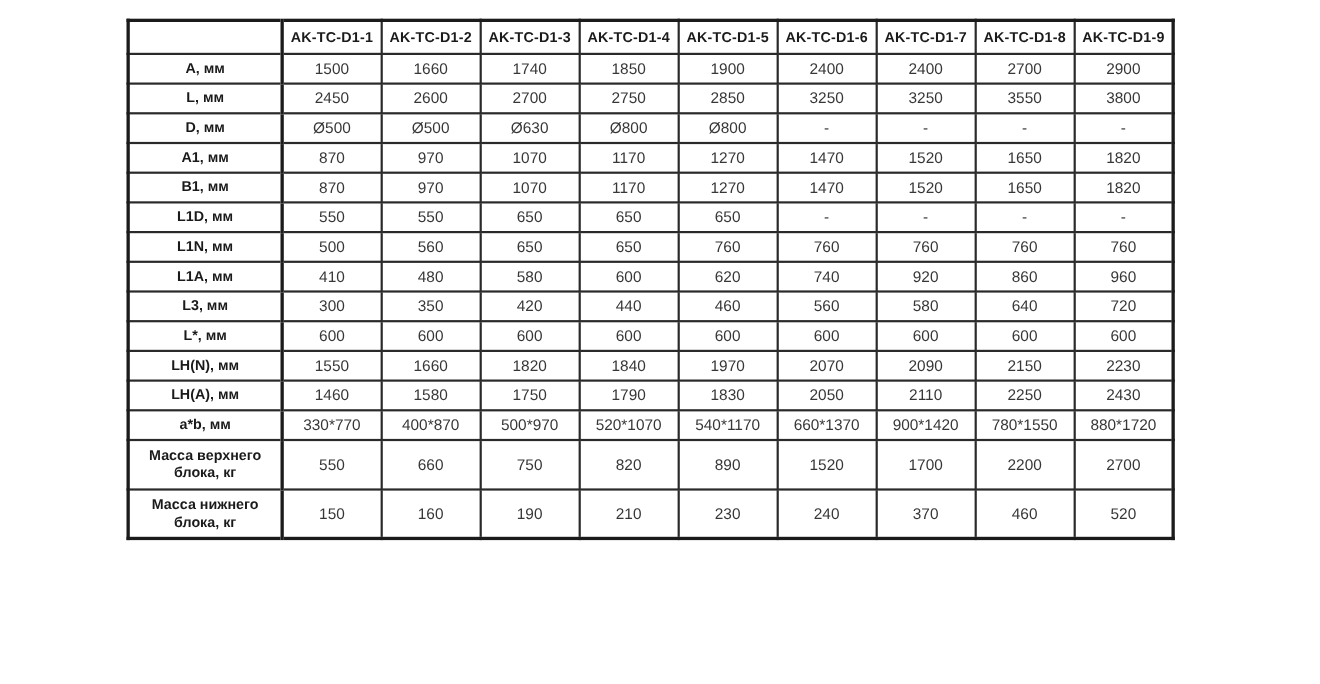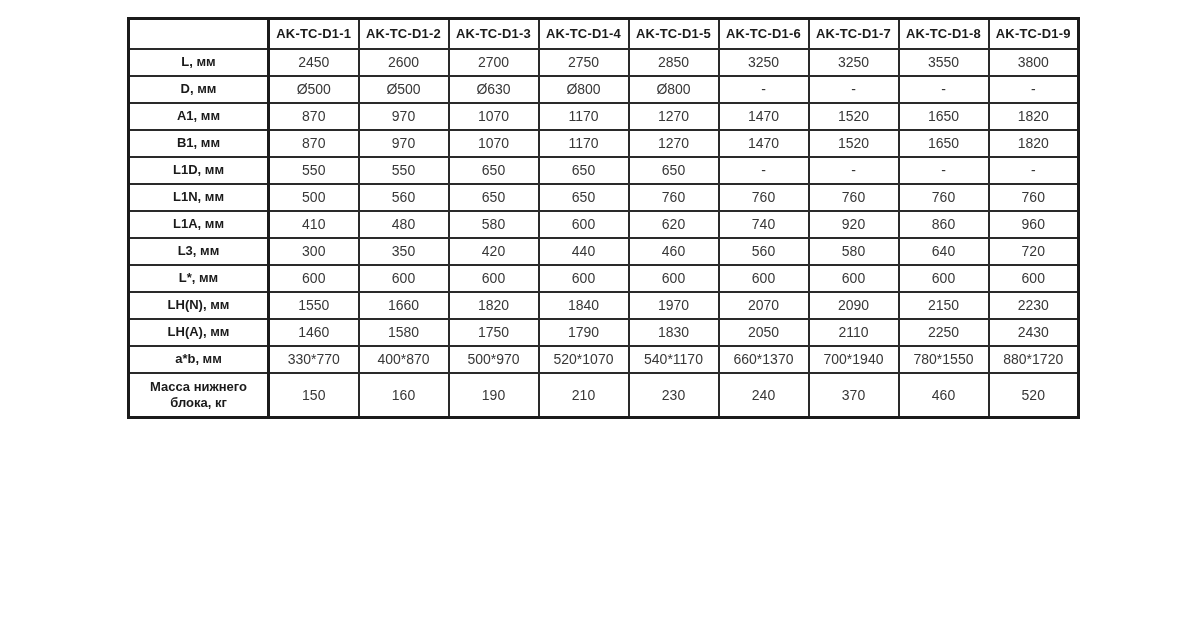--- a/index.html
+++ b/index.html
@@ -8,21 +8,21 @@
     background: #ffffff;
   }
   body {
     width: 1200px;
     height: 622px;
     position: relative;
     font-family: "Liberation Sans", sans-serif;
   }
   .table-wrap {
     position: absolute;
-    left: 127px;
+    left: 115px;
     top: 17px;
     border-radius: 11px;
   }
   table {
     border-collapse: collapse;
     border: 3px solid #1b1b1b;
     table-layout: fixed;
     background: #ffffff;
   }
   col.label-col { width: 140px; }
@@ -86,20 +86,32 @@
           <th>AK-TC-D1-4</th>
           <th>AK-TC-D1-5</th>
           <th>AK-TC-D1-6</th>
           <th>AK-TC-D1-7</th>
           <th>AK-TC-D1-8</th>
           <th>AK-TC-D1-9</th>
         </tr>
     </thead>
     <tbody id="table-body">
         <tr>
+          <th class="rowlabel">A, мм</th>
+          <td>1500</td>
+          <td>1660</td>
+          <td>1740</td>
+          <td>1850</td>
+          <td>1900</td>
+          <td>2400</td>
+          <td>2400</td>
+          <td>2700</td>
+          <td>2900</td>
+        </tr>
+        <tr>
           <th class="rowlabel">L, мм</th>
           <td>2450</td>
           <td>2600</td>
           <td>2700</td>
           <td>2750</td>
           <td>2850</td>
           <td>3250</td>
           <td>3250</td>
           <td>3550</td>
           <td>3800</td>
@@ -225,23 +237,35 @@
           <td>2430</td>
         </tr>
         <tr>
           <th class="rowlabel">a*b, мм</th>
           <td>330*770</td>
           <td>400*870</td>
           <td>500*970</td>
           <td>520*1070</td>
           <td>540*1170</td>
           <td>660*1370</td>
-          <td>700*1940</td>
+          <td>900*1420</td>
           <td>780*1550</td>
           <td>880*1720</td>
+        </tr>
+        <tr class="tall">
+          <th class="rowlabel">Масса верхнего блока, кг</th>
+          <td>550</td>
+          <td>660</td>
+          <td>750</td>
+          <td>820</td>
+          <td>890</td>
+          <td>1520</td>
+          <td>1700</td>
+          <td>2200</td>
+          <td>2700</td>
         </tr>
         <tr class="tall">
           <th class="rowlabel">Масса нижнего блока, кг</th>
           <td>150</td>
           <td>160</td>
           <td>190</td>
           <td>210</td>
           <td>230</td>
           <td>240</td>
           <td>370</td>

